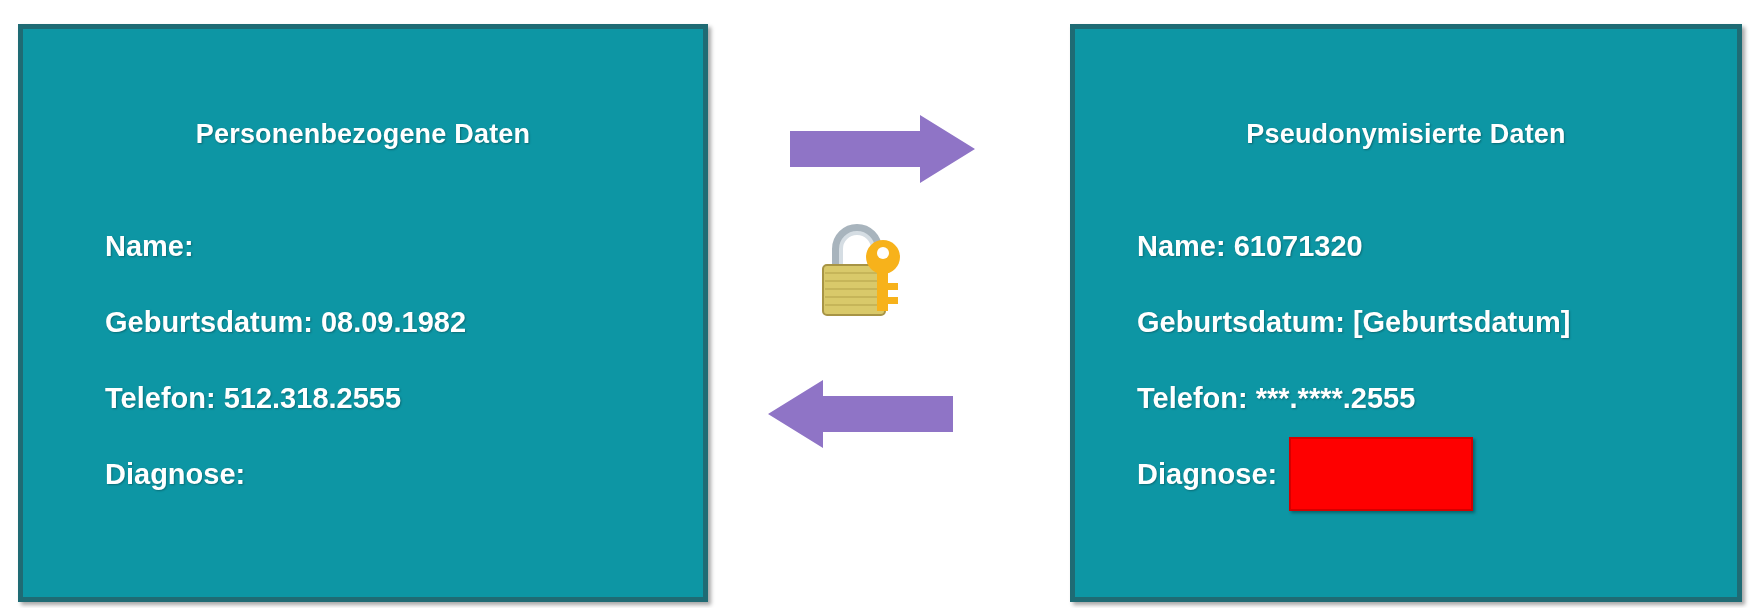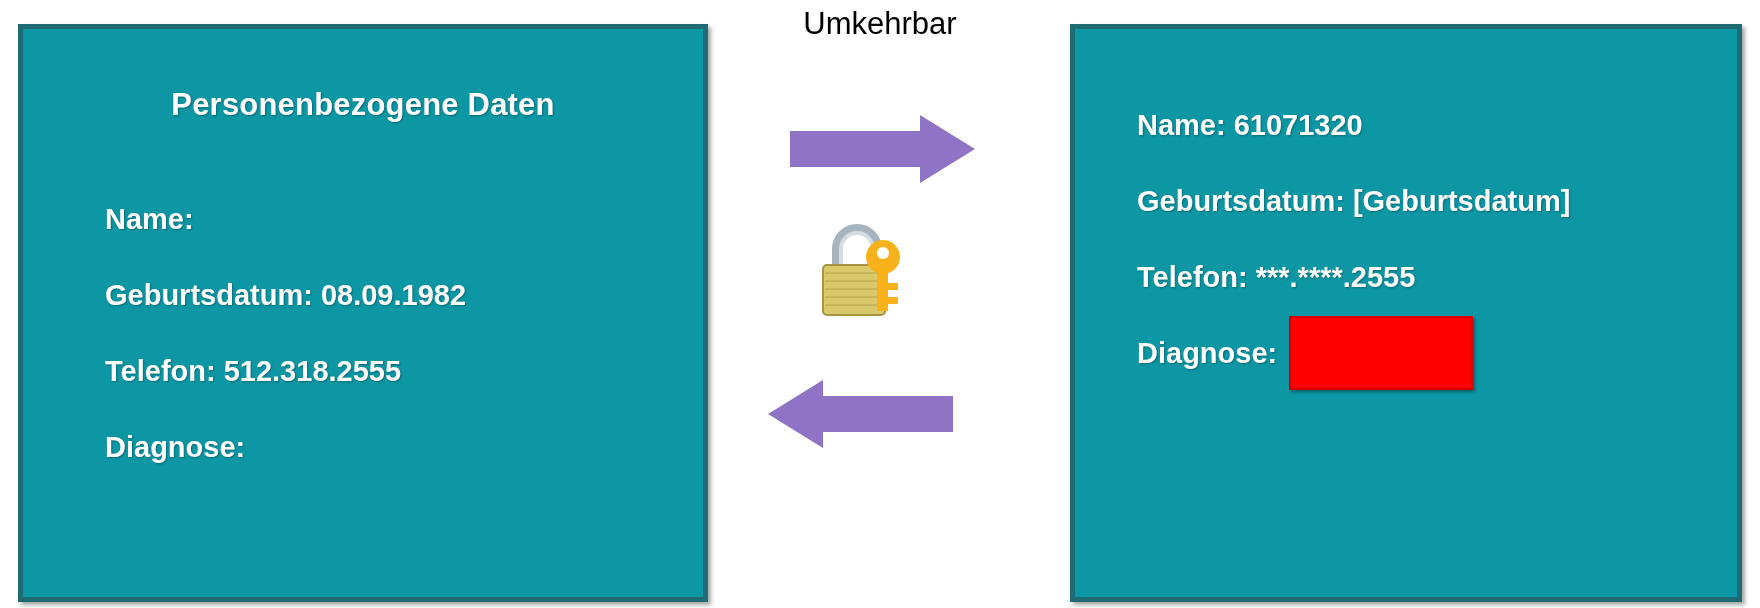--- a/index.html
+++ b/index.html
@@ -28,23 +28,23 @@
     box-sizing: border-box;
     box-shadow: 3px 3px 4px rgba(0,0,0,0.35);
   }
   .panel-left  { left: 18px;   top: 24px; width: 690px; height: 578px; }
   .panel-right { left: 1070px; top: 24px; width: 672px; height: 578px; }
 
   .panel-title {
     text-align: center;
     color: #ffffff;
     font-weight: bold;
-    font-size: 31px;
+    font-size: 27px;
     letter-spacing: 0.2px;
-    margin-top: 58px;
+    margin-top: 90px;
     text-shadow: 1px 1px 2px rgba(0,0,0,0.30);
   }
 
   .fields {
     margin-top: 58px;
     padding-left: 82px;
   }
   .panel-right .fields { padding-left: 62px; }
 
   .field-row {
@@ -114,21 +114,20 @@
       <div class="field-row">
         <span class="field-label">Telefon:</span>
         <span class="field-value"> 512.318.2555</span>
       </div>
       <div class="field-row">
         <span class="field-label">Diagnose:</span>
       </div>
     </div>
   </div>
 
-  <div class="center-label">Umkehrbar</div>
 
   <svg class="arrow" style="left:790px; top:115px;" width="185" height="68" viewBox="0 0 185 68">
     <path d="M0 16 L130 16 L130 0 L185 34 L130 68 L130 52 L0 52 Z" fill="#8f74c6"></path>
   </svg>
 
   <svg class="lock-icon" viewBox="0 0 110 110">
 
     <path d="M32 52 L32 34 A20 20 0 0 1 72 34 L72 52" fill="none" stroke="#a8b4bd" stroke-width="10"></path>
     <path d="M36 52 L36 34 A16 16 0 0 1 68 34 L68 52" fill="none" stroke="#d5dde3" stroke-width="4"></path>
 
@@ -147,20 +146,21 @@
     <rect x="72" y="50" width="11" height="46" fill="#f7b21b"></rect>
     <rect x="83" y="68" width="10" height="7" fill="#f7b21b"></rect>
     <rect x="83" y="82" width="10" height="7" fill="#f7b21b"></rect>
   </svg>
 
   <svg class="arrow" style="left:768px; top:380px;" width="185" height="68" viewBox="0 0 185 68">
     <path d="M185 16 L55 16 L55 0 L0 34 L55 68 L55 52 L185 52 Z" fill="#8f74c6"></path>
   </svg>
 
   <div class="panel panel-right">
+    <div class="panel-title">Pseudonymisierte Daten</div>
 
     <div class="fields">
       <div class="field-row">
         <span class="field-label">Name:</span>
         <span class="field-value"> 61071320</span>
       </div>
       <div class="field-row">
         <span class="field-label">Geburtsdatum:</span>
         <span class="field-value"> [Geburtsdatum]</span>
       </div>

